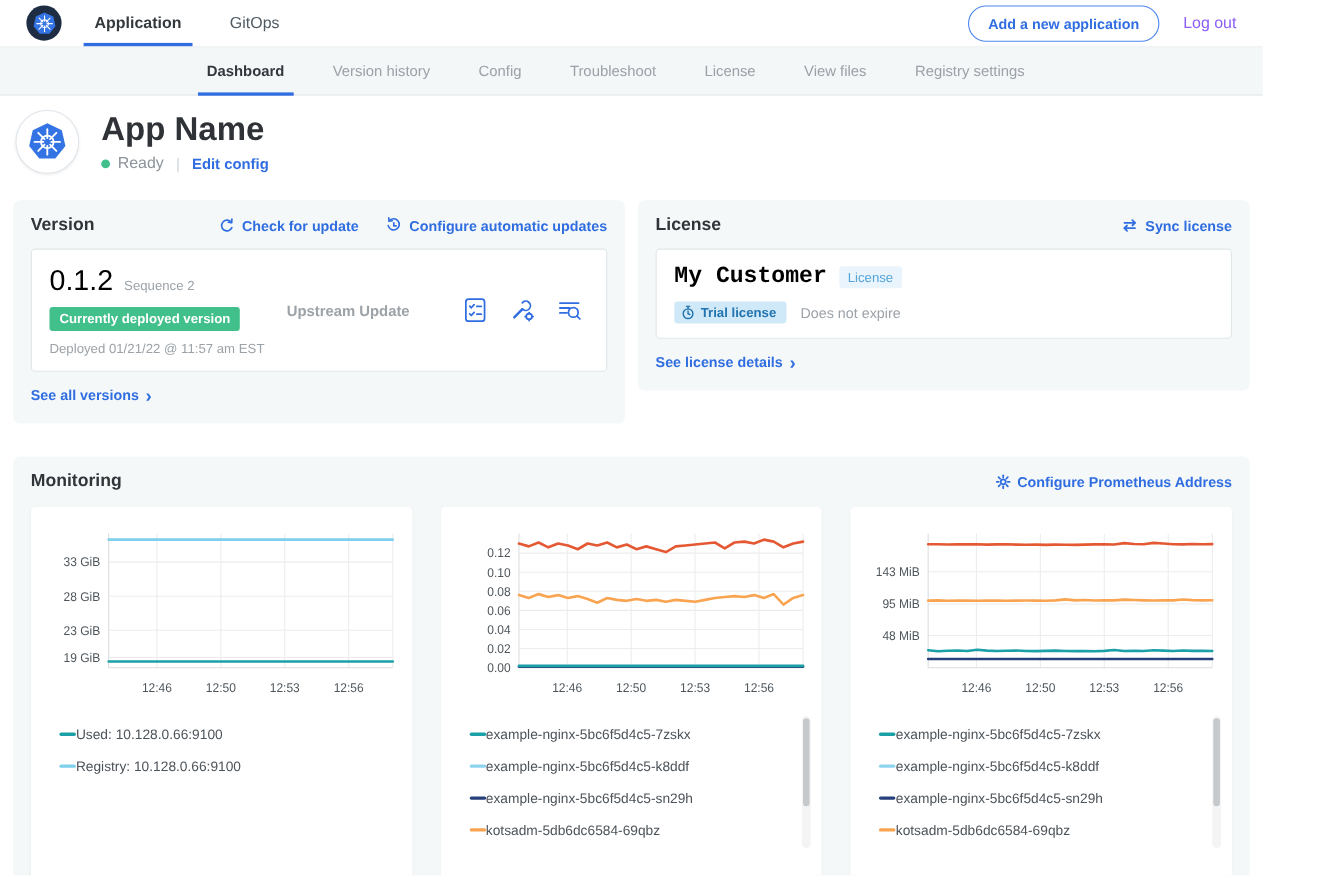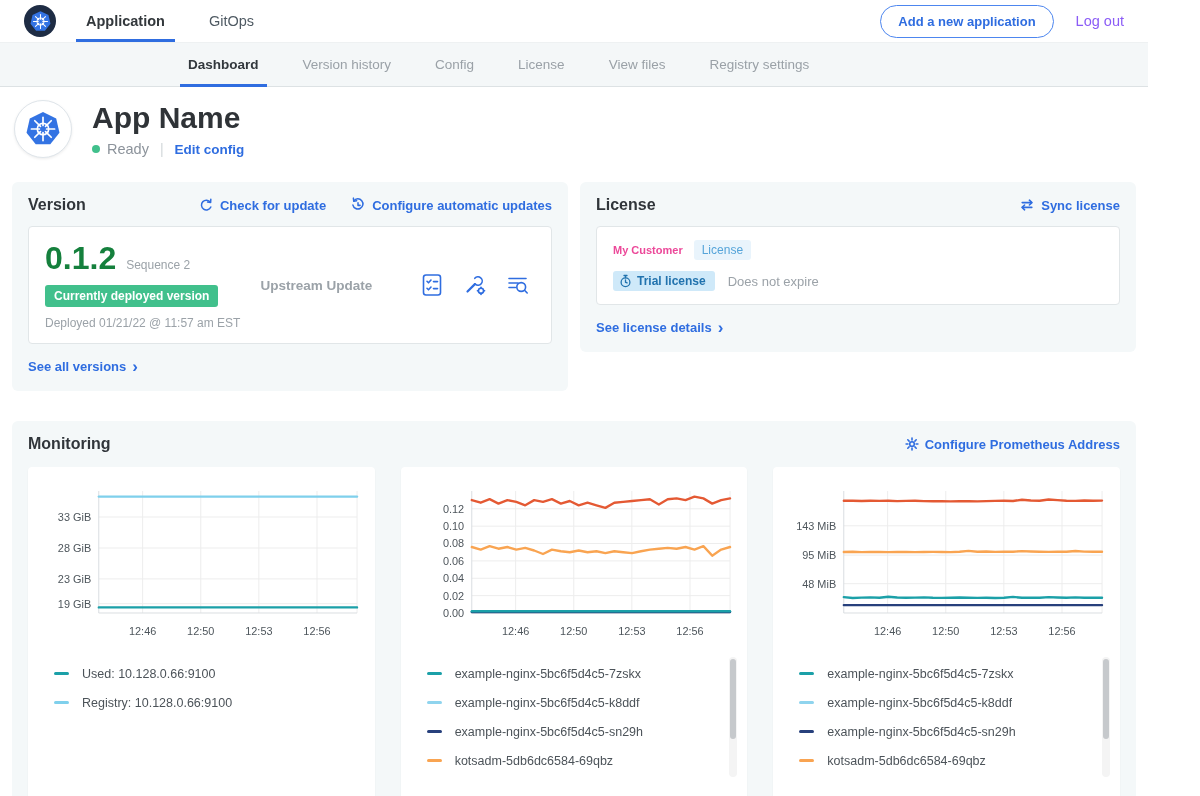--- a/index.html
+++ b/index.html
@@ -38,43 +38,43 @@
   .card{background:#f4f8f9;border-radius:6px;padding:14px 16px 16px;flex:1;min-width:0;}
   .card-header{display:flex;justify-content:space-between;align-items:center;}
   .card-title{font-size:16px;font-weight:700;color:#30353a;}
   .card-links{display:flex;align-items:center;gap:24px;}
   .inner-box{background:#fff;border:1px solid #e1e6e8;border-radius:4px;margin-top:12px;padding:13px 16px;}
   .see-link{margin-top:13px;}
 
   .version-inner{display:flex;align-items:center;}
   .v-left{flex:0 0 44%;}
   .v-num-row{display:flex;align-items:baseline;gap:10px;}
-  .v-num{font-size:32px;font-weight:700;color:#15803d;}
+  .v-num{font-size:26px;font-weight:400;color:#000000;}
   .v-seq{font-size:12px;color:#9ba2a8;}
   .deployed-badge{display:inline-block;margin-top:8px;background:#41c08c;color:#fff;font-size:12px;font-weight:700;padding:4px 9px;border-radius:3px;}
   .deployed-at{margin-top:9px;font-size:12px;color:#9ba2a8;}
   .v-center{flex:1;font-size:13.5px;font-weight:700;color:#9ba2a8;}
   .v-icons{display:flex;gap:17px;margin-left:auto;padding-right:4px;}
   .v-icons svg{cursor:pointer;}
 
   .cust-row{display:flex;align-items:center;}
-  .cust-name{font-size:11px;font-weight:700;color:#ec4899;}
+  .cust-name{font-size:21px;font-weight:700;color:#000000;font-family:Liberation Mono, monospace;}
   .badge-unstable{margin-left:11px;background:#e9f4fc;color:#55a4d9;font-size:12px;padding:3px 8px;border-radius:3px;}
   .lic-row{display:flex;align-items:center;margin-top:11px;}
   .badge-trial{background:#cfe9f9;color:#2273ae;font-size:12px;font-weight:700;padding:3px 9px 3px 6px;border-radius:3px;display:inline-flex;align-items:center;gap:5px;}
   .lic-exp{font-size:13px;color:#9ba2a8;margin-left:13px;}
 
   
   .monitoring{margin:30px 12px 0;background:#f4f8f9;border-radius:6px;padding:14px 16px 16px;}
   .charts-row{display:flex;gap:26px;margin-top:14px;}
   .chart-card{flex:1;min-width:0;background:#fff;border-radius:4px;box-shadow:0 1px 2px rgba(0,0,0,.05);padding:12px 10px 14px;height:340px;display:flex;flex-direction:column;position:relative;}
   svg.chart{width:100%;height:166px;display:block;}
   svg .tick{font-family:"Liberation Sans",sans-serif;font-size:11.5px;fill:#4e565c;}
   .legend{margin-top:14px;padding-left:16px;position:relative;}
-  .legend-item{display:flex;align-items:center;gap:13px;height:29px;}
+  .legend-item{display:flex;align-items:center;height:29px;}
   .swatch{width:15px;height:3px;border-radius:2px;flex:0 0 auto;}
   .legend-label{font-size:12.5px;color:#4c5359;white-space:nowrap;overflow:hidden;}
   .scrollbar{position:absolute;right:0px;top:-2px;height:120px;width:8px;background:#f4f4f4;border-radius:4px;cursor:pointer;}
   .scrollbar .thumb{position:absolute;top:2px;left:1px;width:6px;height:80px;background:#c6c9cc;border-radius:3px;}
 
   .icon-blue{stroke:#2f6de0;fill:none;stroke-width:1.6;stroke-linecap:round;stroke-linejoin:round;}
 </style>
 </head>
 <body>
 
@@ -104,20 +104,21 @@
     <div class="topnav-right">
       <button class="add-app-btn">Add a new application</button>
       <span class="logout">Log out</span>
     </div>
   </header>
 
   <nav class="subnav">
     <div class="subnav-tab active">Dashboard</div>
     <div class="subnav-tab">Version history</div>
     <div class="subnav-tab">Config</div>
+    <div class="subnav-tab">Troubleshoot</div>
     <div class="subnav-tab">License</div>
     <div class="subnav-tab">View files</div>
     <div class="subnav-tab">Registry settings</div>
   </nav>
 
   <section class="app-header">
     <div class="app-icon">
       <svg width="38" height="38" viewBox="0 0 36 36">
         <polygon points="18,2 30.5,8 33.6,21.6 24.9,32.4 11.1,32.4 2.4,21.6 5.5,8" fill="#3373e3"></polygon>
         <g stroke="#fff" stroke-width="1.6" stroke-linecap="round" fill="none">

